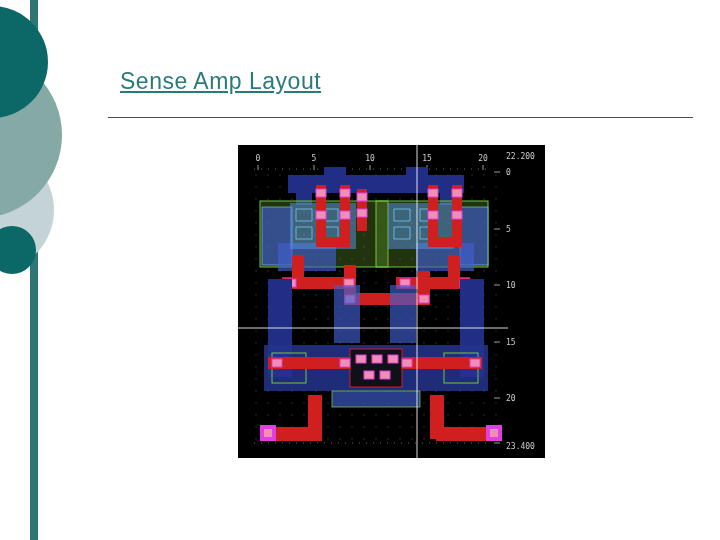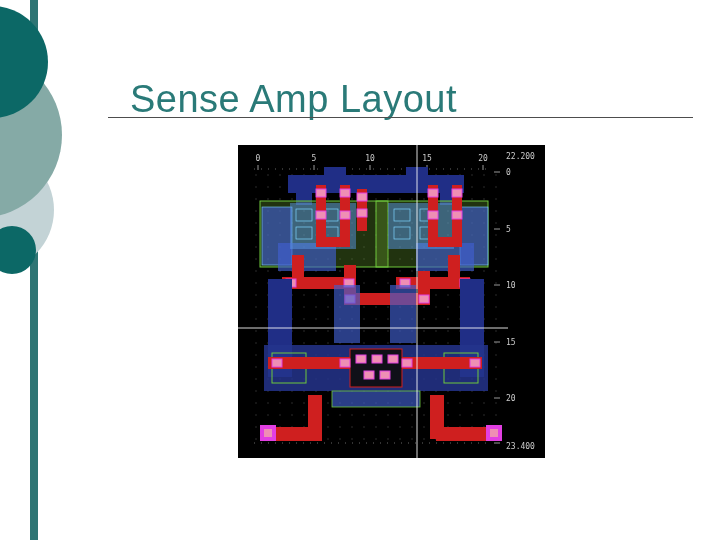--- a/index.html
+++ b/index.html
@@ -9,22 +9,22 @@
   }
   
   .vbar{position:absolute;left:30px;top:0;width:8px;height:540px;background:#2e7574;}
   .circle{position:absolute;border-radius:50%;}
   .c3{left:-70px;top:148px;width:124px;height:124px;background:#c3d3d6;}
   .c2{left:-104px;top:52px;width:166px;height:166px;background:#85aaa6;}
   .c1{left:-64px;top:6px;width:112px;height:112px;background:#0c6866;}
   .c4{left:-12px;top:226px;width:48px;height:48px;background:#0c6866;}
   
   .title{
-    position:absolute;left:118px;top:66px;margin:12px;
-    font-size:38px;font-weight:400;color:#2a7a78;letter-spacing:0.5px;
+    position:absolute;left:118px;top:66px;margin:2px;
+    font-size:23px;font-weight:400;color:#2a7a78;letter-spacing:0.5px;text-decoration:underline;
   }
   .rule{
     position:absolute;left:108px;top:117px;width:585px;height:1px;
     background:#4d4d4d;border:none;margin:0;
   }
   
   .figure{
     position:absolute;left:238px;top:145px;width:307px;height:313px;
     background:#000;
   }

